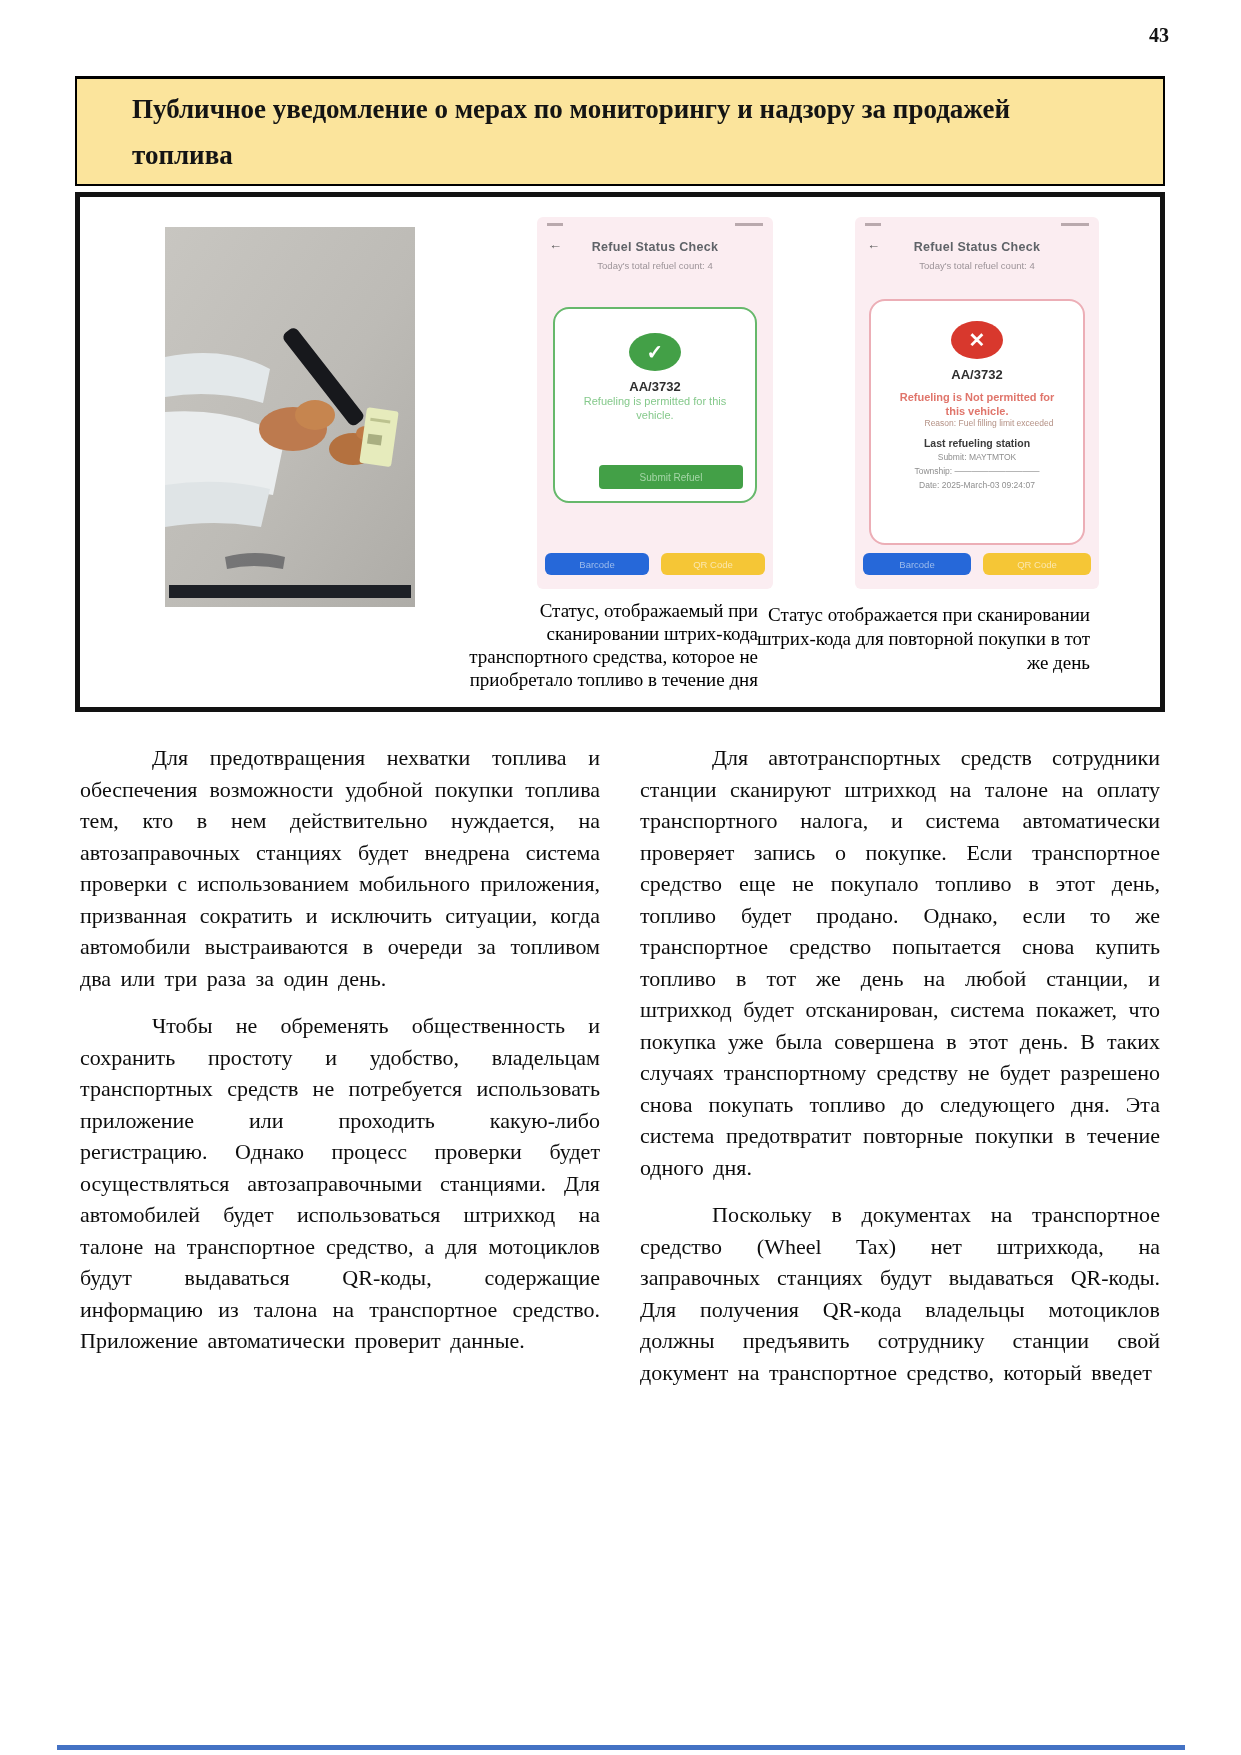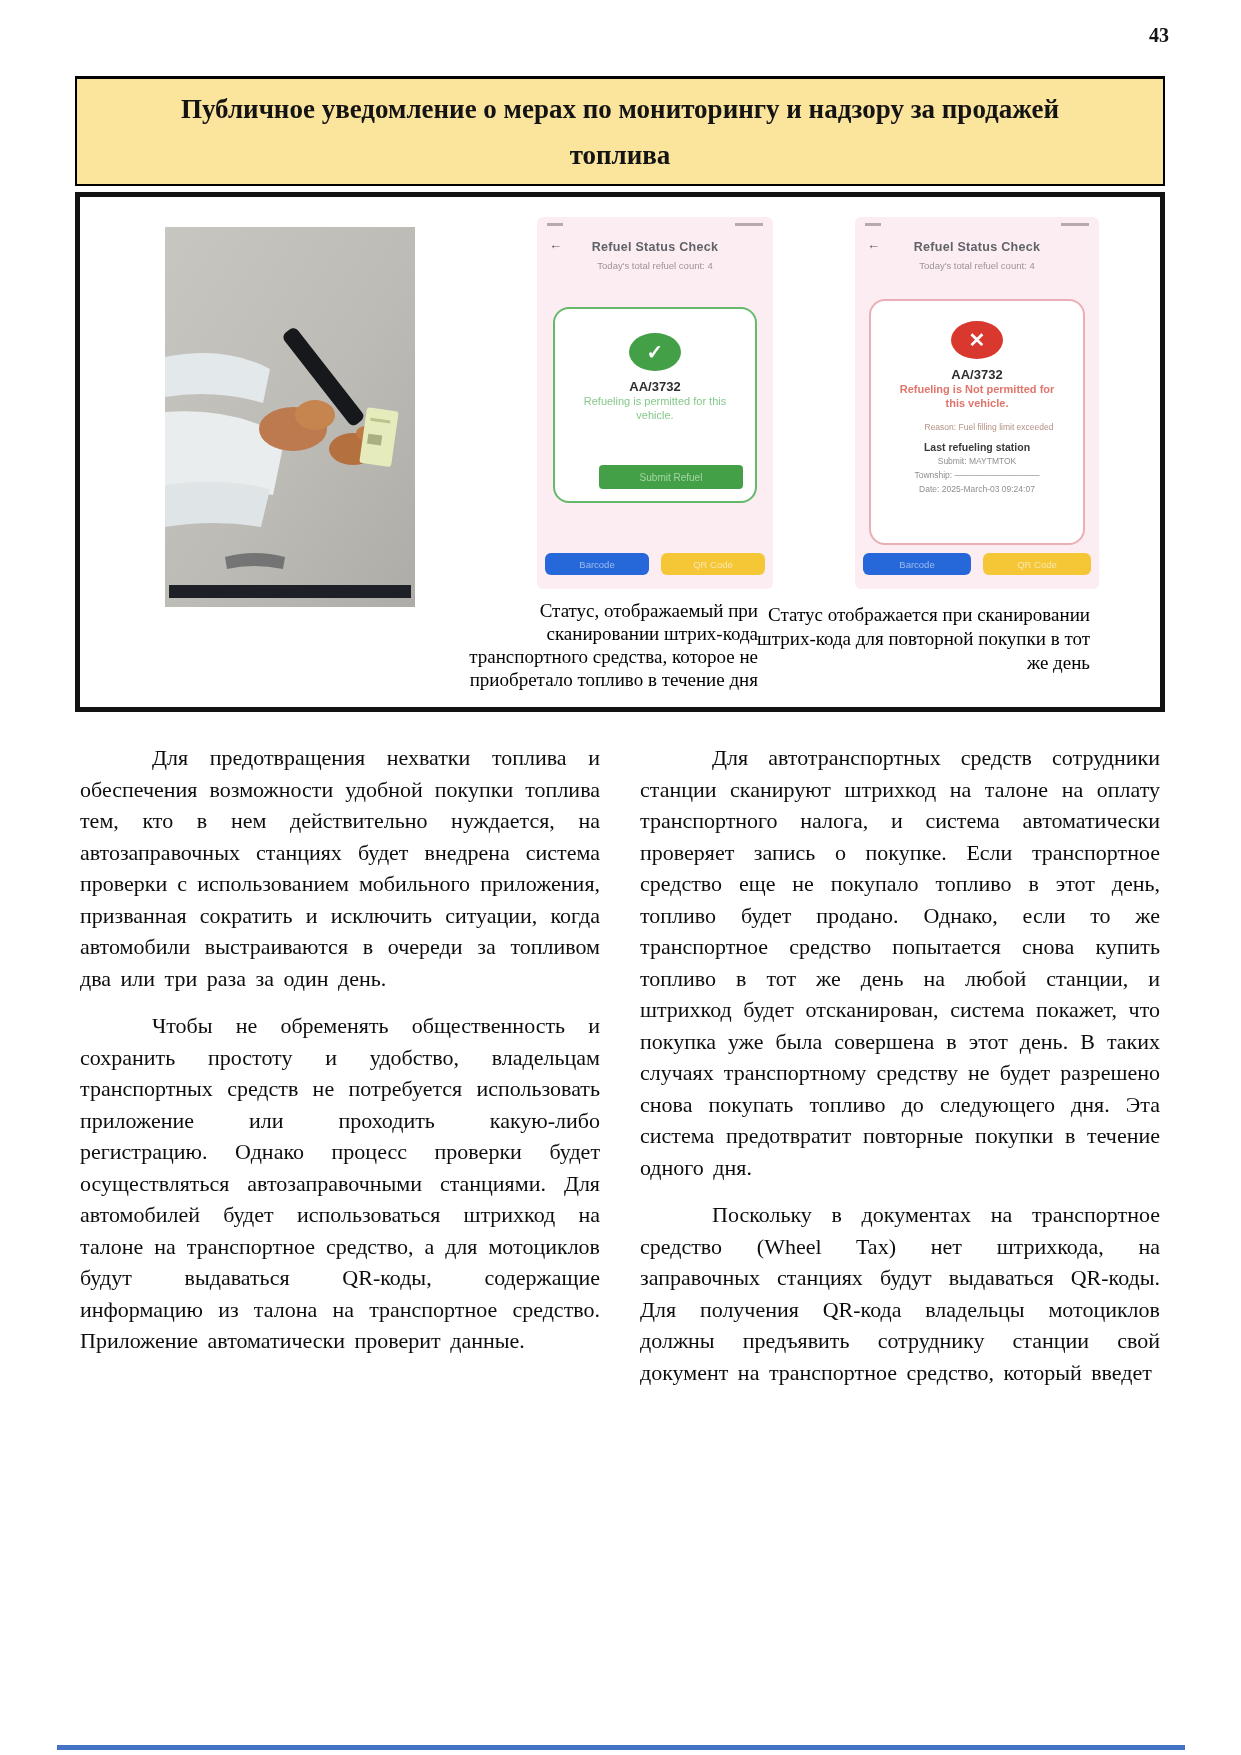--- a/index.html
+++ b/index.html
@@ -7,21 +7,21 @@
   body {
     width:1241px; height:1755px; position:relative; overflow:hidden;
     font-family:"Liberation Serif", serif; color:#141414;
   }
   .page-number { position:absolute; top:24px; right:72px; font-size:20px; font-weight:bold; }
 
   
   .title-box {
     position:absolute; left:75px; top:76px; width:1090px; height:110px;
     background:#FBE49C; border:2px solid #000; border-top-width:3px;
-    display:flex; align-items:center; justify-content:center; text-align:center;
+    display:flex; align-items:center; justify-content:center; text-align:left;
   }
   .title-box h1 { font-size:27px; font-weight:bold; line-height:46px; padding:0 55px; }
 
   
   .figure-box {
     position:absolute; left:75px; top:192px; width:1090px; height:520px;
     border:5px solid #121212; background:#ffffff;
   }
   .photo-frame { position:absolute; left:85px; top:30px; width:250px; height:380px; }
   .photo-frame svg { display:block; }
@@ -56,22 +56,22 @@
   .card-denied    { top:82px; height:246px; border:2px solid #ECAEB6; left:14px; right:14px; }
   .badge {
     width:52px; height:38px; border-radius:50%; margin:24px auto 8px;
     display:flex; align-items:center; justify-content:center;
     color:#fff; font-size:20px; font-weight:bold;
   }
   .badge-ok { background:#43A047; }
   .badge-no { background:#D8382D; margin-top:20px; }
   .plate { font-size:13px; font-weight:bold; color:#2f2f2f; }
   .msg-ok { font-size:11px; line-height:14px; color:#85C98B; padding:0 20px; }
-  .msg-no { font-size:11px; line-height:14px; color:#E0756B; font-weight:bold; padding:0 24px; }
-  .reason { font-size:8.5px; color:#B49185; margin-top:12px;padding-left:24px; }
+  .msg-no { font-size:11px; line-height:14px; color:#E0756B; font-weight:bold; margin-top:8px; padding:0 24px; }
+  .reason { font-size:8.5px; color:#B49185; margin-top:0;padding-left:24px; }
   .last-heading { font-size:10.5px; font-weight:bold; color:#3a3a3a; margin-top:9px; }
   .detail { font-size:8.5px; line-height:12px; color:#8F8F8F; margin-top:2px; }
   .submit-btn {
     position:absolute; left:12px; right:12px; bottom:12px; height:24px;
     background:#43A047; border-radius:4px; color:#A5D6A7; font-size:10px;
     display:flex; align-items:center; justify-content:center;margin-left:32px;
   }
   .bottom-buttons { position:absolute; left:8px; right:8px; bottom:14px; display:flex; gap:12px; }
   .btn-barcode, .btn-qr {
     flex:1; height:22px; border-radius:6px; font-size:9.5px;

